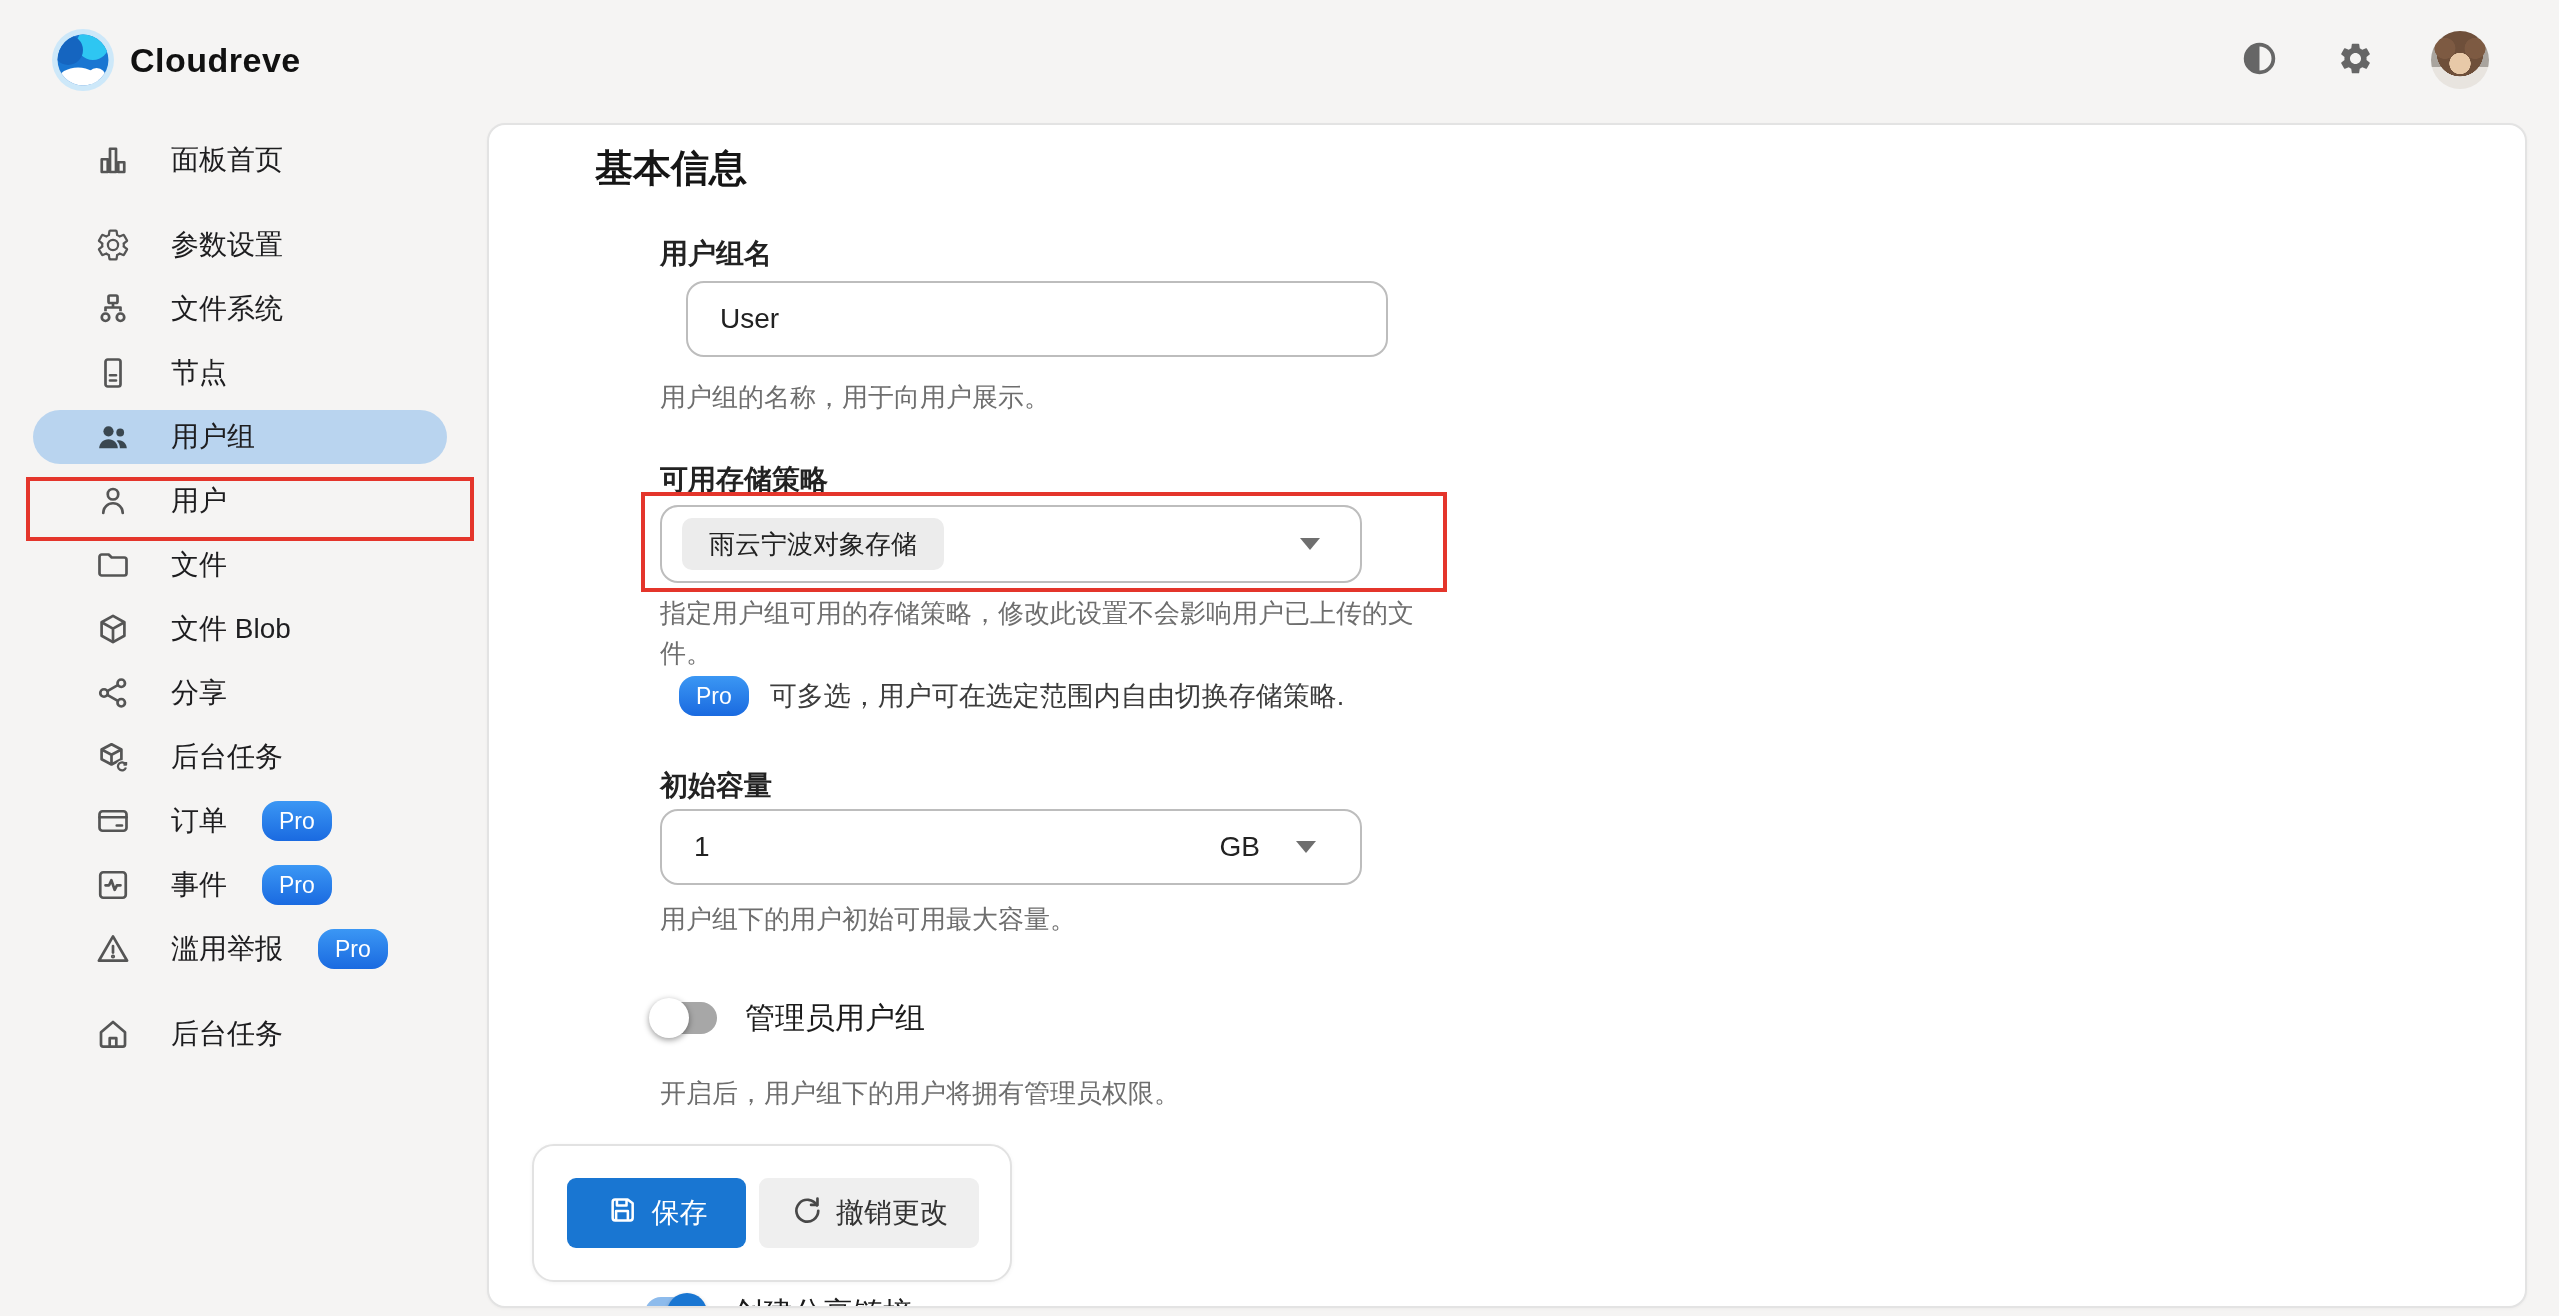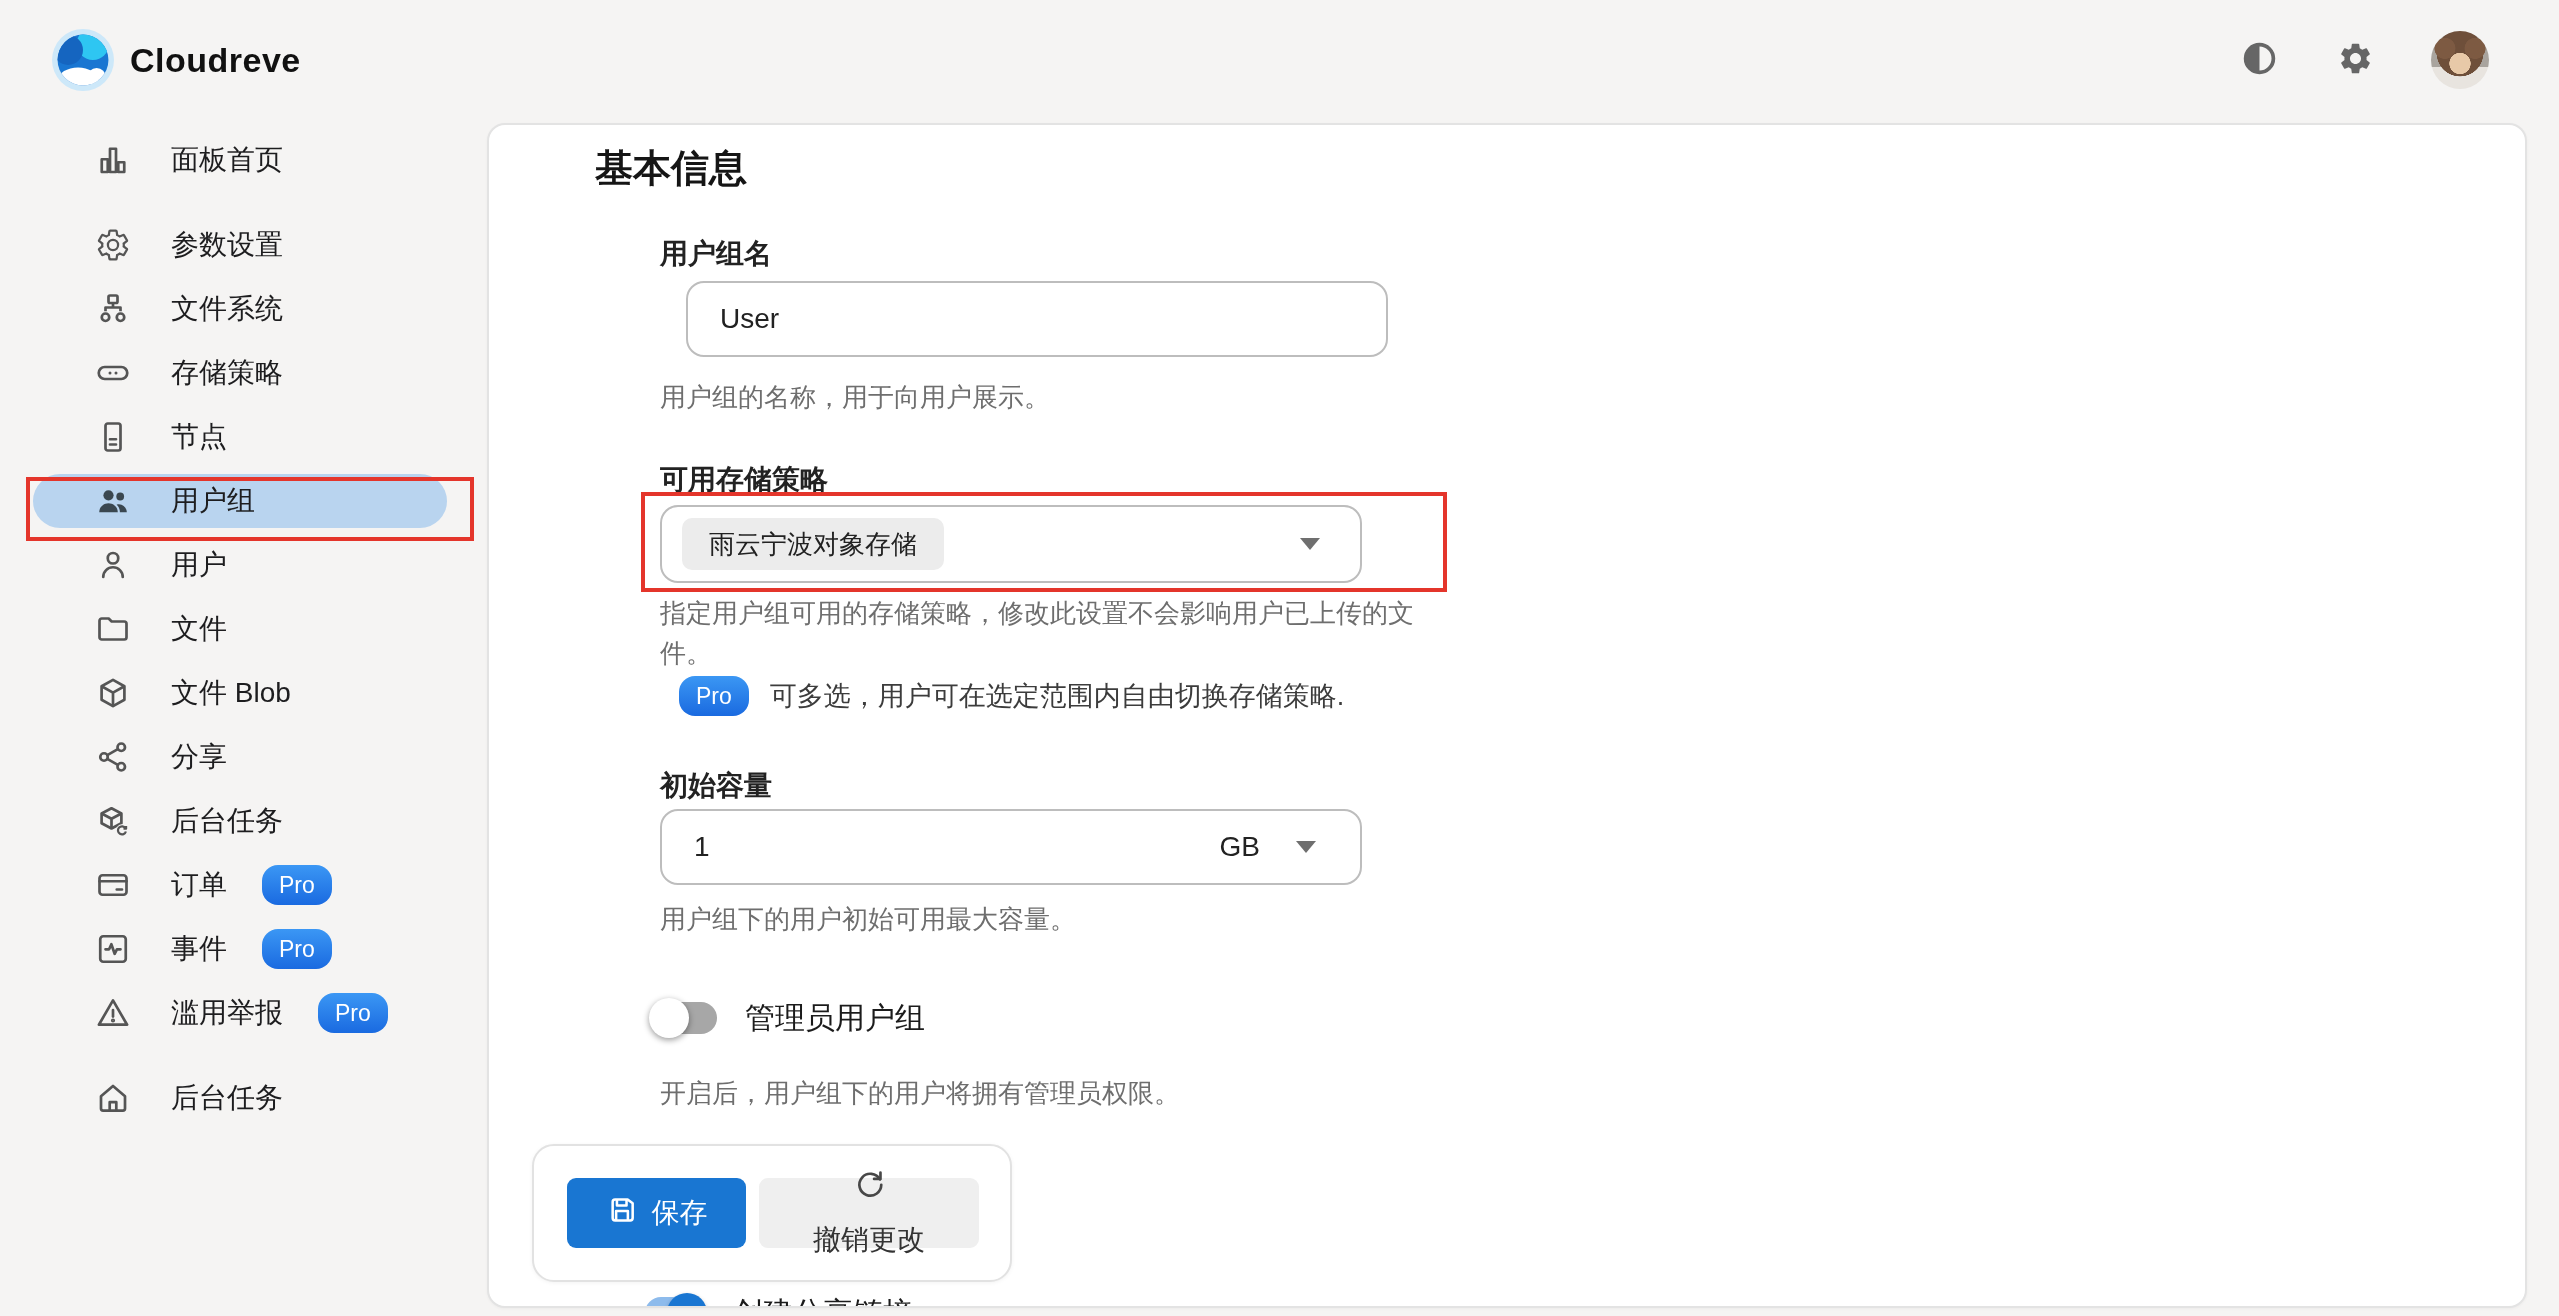--- a/index.html
+++ b/index.html
@@ -86,21 +86,21 @@
   
   .action-panel { position:absolute; left:43px; top:1019px; width:480px; height:138px;
     background:#fff; border:2px solid #e2e2e2; border-radius:22px;
     display:flex; align-items:center; padding-left:33px; gap:13px;
     box-shadow:0 1px 4px rgba(0,0,0,.05); }
   .btn { height:70px; border:none; border-radius:9px; display:flex; align-items:center;
     justify-content:center; gap:14px; font-size:28px; cursor:pointer;
     font-family:"Liberation Sans","DejaVu Sans",sans-serif; }
   .btn svg { width:32px; height:32px; }
   .btn-primary { width:179px; background:#1976d2; color:#fff; }
-  .btn-secondary { width:220px; background:#efefef; color:#333;flex-direction:column; }
+  .btn-secondary { width:220px; background:#efefef; color:#333; }
   
   .annotation { position:absolute; border:4px solid #e4352b; z-index:50; pointer-events:none; }
   #anno-sidebar { left:26px; top:477px; width:448px; height:64px; }
   #anno-policy { left:641px; top:492px; width:806px; height:100px; }
 </style>
 </head>
 <body>
 
 <div class="page">
 
@@ -169,30 +169,20 @@
             <rect x="9" y="3" width="6" height="5" rx="1"></rect>
             <path d="M12 8v3M12 11H7v2.5M12 11h5v2.5"></path>
             <circle cx="7" cy="17.5" r="2.5"></circle>
             <circle cx="17" cy="17.5" r="2.5"></circle>
           </svg>
         </span>
       <span class="nav-label">文件系统</span>
     </div>
       <div class="nav-item">
       <span class="nav-icon">
-          <svg viewBox="0 0 24 24" fill="none" stroke="currentColor" stroke-width="1.8">
-            <rect x="2.5" y="8" width="19" height="8" rx="4"></rect>
-            <circle cx="10" cy="12" r="1" fill="currentColor" stroke="none"></circle>
-            <circle cx="14" cy="12" r="1" fill="currentColor" stroke="none"></circle>
-          </svg>
-        </span>
-      <span class="nav-label">存储策略</span>
-    </div>
-      <div class="nav-item">
-      <span class="nav-icon">
           <svg viewBox="0 0 24 24" fill="none" stroke="currentColor" stroke-width="1.8" stroke-linecap="round">
             <rect x="7" y="3" width="10" height="18" rx="1.5"></rect>
             <path d="M10 13.5h4M10 17h4"></path>
           </svg>
         </span>
       <span class="nav-label">节点</span>
     </div>
       <div class="nav-item selected">
       <span class="nav-icon">
           <svg viewBox="0 0 24 24" fill="currentColor">

